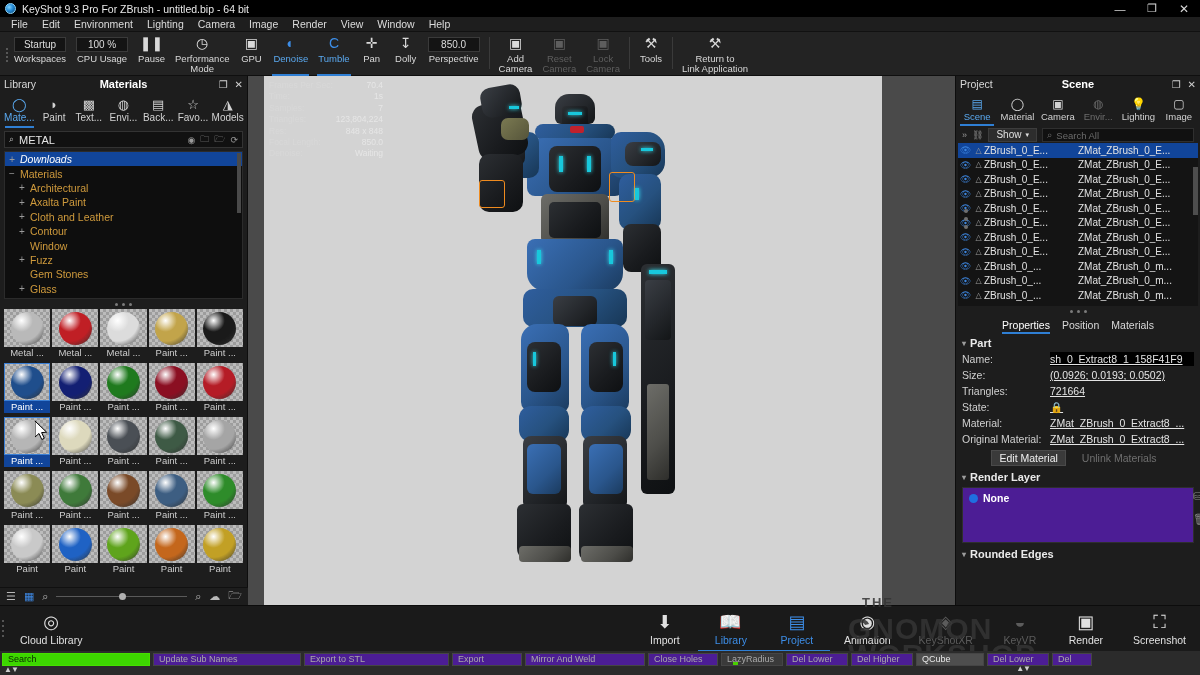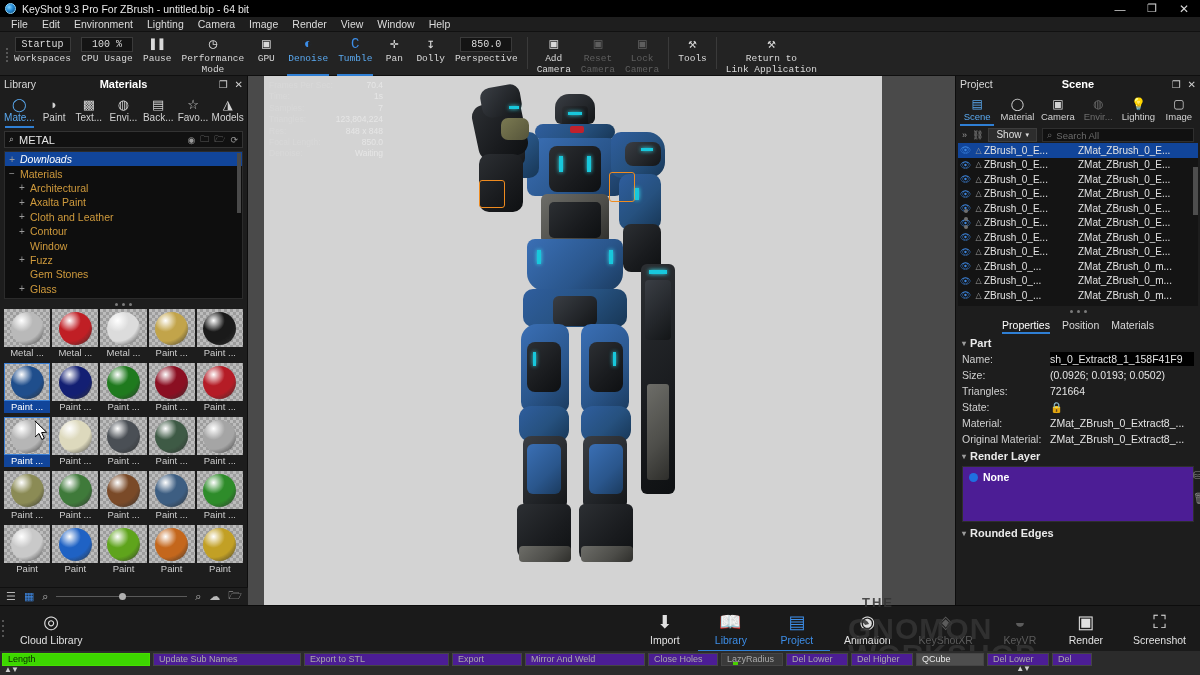--- a/index.html
+++ b/index.html
@@ -33,21 +33,21 @@
     position:absolute; left:0; top:17px; width:1200px; height:15px;
     background:#1e1e1e; display:flex; align-items:center; padding-left:4px;
     border-bottom:1px solid #111;
   }
   .menuitem{ font-size:10.5px; color:#dcdcdc; padding:0 7px; line-height:15px; }
 
   
   .toolbar{
     position:absolute; left:0; top:32px; width:1200px; height:44px;
     background:#232323; border-bottom:1px solid #0f0f0f;
-    display:flex; align-items:flex-start; padding-left:4px;font-family:Liberation Mono, monospace;
+    display:flex; align-items:center; padding-left:4px;
   }
   .tb-grip{ width:5px;height:44px; display:flex;flex-direction:column;justify-content:center;
             align-items:center; gap:2px; padding-top:2px;}
   .tb-grip i{ width:2px;height:2px;background:#6a6a6a;border-radius:50%; display:block;}
   .tb-item{
     min-width:34px; height:44px; display:flex; flex-direction:column;
     align-items:center; justify-content:flex-start; padding:3px 5px 0;
     position:relative; color:#d9d9d9;
   }
   .tb-item .lbl{ font-size:9.5px; line-height:10.5px; text-align:center; margin-top:2px; white-space:pre-line;}
@@ -197,21 +197,21 @@
   .ptabs2{ display:flex;justify-content:center;gap:12px;height:18px;align-items:center;font-size:10.5px;}
   .ptabs2 span{ position:relative; color:#d8d8d8;}
   .ptabs2 span.active{ color:#ffffff;}
   .ptabs2 span.active:after{content:'';position:absolute;left:0;right:0;bottom:-3px;height:2px;background:#2f7fd4;}
 
   .section-hd{ display:flex;align-items:center;gap:4px;font-size:11px;font-weight:bold;color:#eaeaea;
                padding:3px 6px 2px; }
   .section-hd .car{ font-size:8px;color:#9b9b9b;}
   .prow{ display:flex;font-size:10.5px;padding:1px 6px; line-height:14px;}
   .prow .k{ width:88px;color:#d0d0d0;}
-  .prow .v{ flex:1;color:#e4e4e4;overflow:hidden;white-space:nowrap;}
+  .prow .v{ flex:1;color:#e4e4e4;overflow:hidden;white-space:nowrap;text-decoration:underline;}
   .prow .v.hl{ background:#000; }
   .btnrow{ display:flex;justify-content:center;gap:8px;padding:3px 0 2px;}
   .btn{ background:#3a3a3a;border:1px solid #4a4a4a;color:#efefef;font-size:10.5px;padding:1px 7px;}
   .btn.dis{ background:transparent;border-color:transparent;color:#6f6f6f;}
   .rlbox{ margin:2px 6px; height:56px;background:#4c1d95;border:1px solid #2e2e2e;position:relative;padding:4px 6px;}
   .rlbox .item{ display:flex;align-items:center;gap:5px;font-size:10.5px;color:#fff;font-weight:bold;}
   .rlbox .bullet{ width:9px;height:9px;border-radius:50%;background:#1f6fe0;display:block;}
   .rlside{ position:absolute;right:-14px;top:2px;display:flex;flex-direction:column;gap:10px;color:#8a8a8a;font-size:11px;}
 
   
@@ -895,20 +895,24 @@
         <div class="prow">
           <span class="k">Material:</span>
           <span class="v">ZMat_ZBrush_0_Extract8_...</span>
         </div>
         <div class="prow">
           <span class="k">Original Material:</span>
           <span class="v">ZMat_ZBrush_0_Extract8_...</span>
         </div>
       </div>
 
+    <div class="btnrow">
+      <span class="btn">Edit Material</span>
+      <span class="btn dis">Unlink Materials</span>
+    </div>
 
     <div class="section-hd">
       <span class="car">▾</span>
       <span>Render Layer</span>
     </div>
     <div class="rlbox">
       <div class="item">
         <span class="bullet"></span>
         <span>None</span>
       </div>
@@ -975,21 +979,21 @@
   </div>
 
   <div class="watermark">
     <span class="the">THE</span>
     <span>GNOMON</span>
     <span>WORKSHOP</span>
   </div>
 
   <div class="zstrip">
     <div class="zrow" id="zbrush-buttons">
-        <div class="zbtn green" style="width: 148px;">Length</div>
+        <div class="zbtn green" style="width: 148px;">Search</div>
         <div class="zbtn" style="width: 148px;">Update Sub Names</div>
         <div class="zbtn" style="width: 145px;">Export to STL</div>
         <div class="zbtn" style="width: 70px;">Export</div>
         <div class="zbtn" style="width: 120px;">Mirror And Weld</div>
         <div class="zbtn" style="width: 70px;">Close Holes</div>
         <div class="zbtn slider-g" style="width: 62px;">LazyRadius</div>
         <div class="zbtn" style="width: 62px;">Del Lower</div>
         <div class="zbtn" style="width: 62px;">Del Higher</div>
         <div class="zbtn on" style="width: 68px;">QCube</div>
         <div class="zbtn" style="width: 62px;">Del Lower</div>

